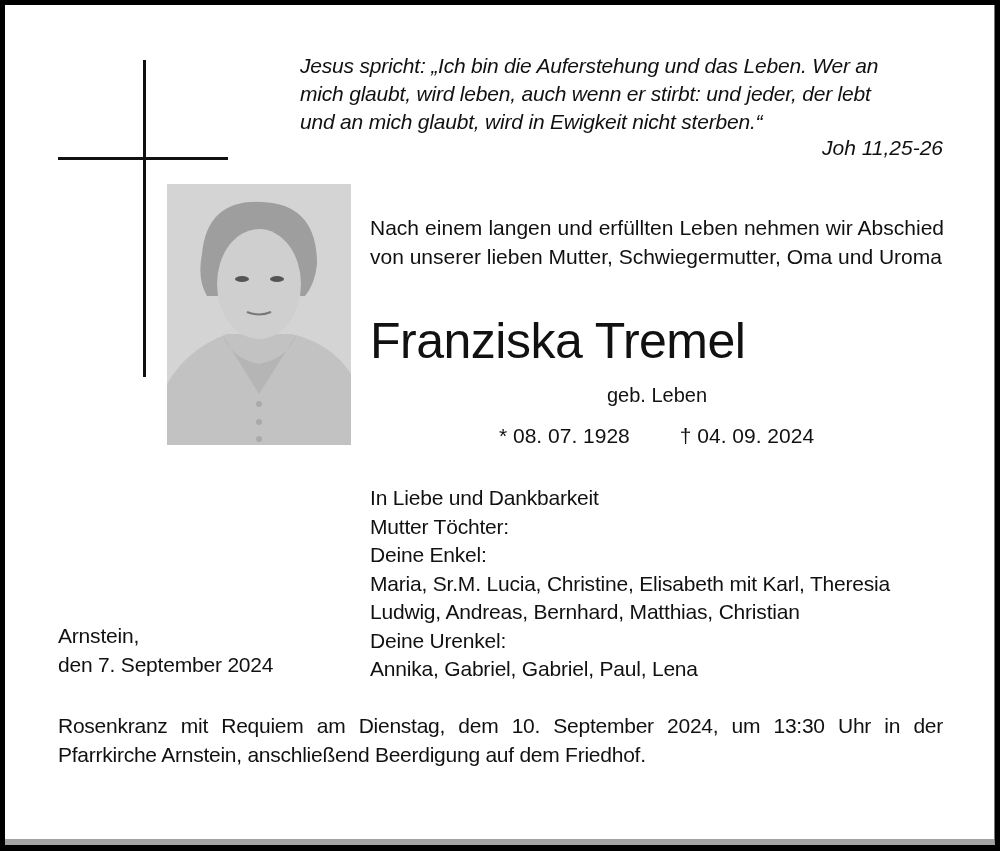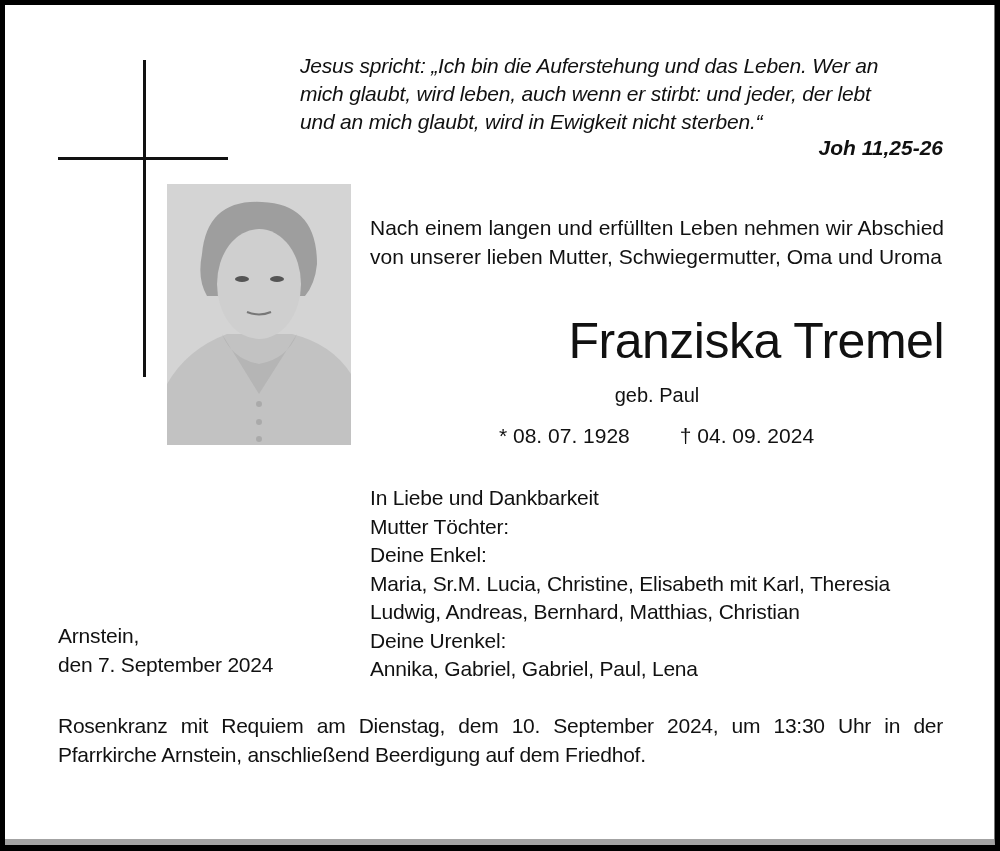--- a/index.html
+++ b/index.html
@@ -5,26 +5,26 @@
   html, body { margin:0; padding:0; }
   body { width:1000px; height:851px; background:#000; position:relative; overflow:hidden;
          font-family:"Liberation Sans", sans-serif; color:#111; }
   .card { position:absolute; left:5px; top:5px; width:990px; height:840px; background:#fff;
           border-right:1px solid #777; border-bottom:6px solid #a3a3a3; box-sizing:border-box; }
   .abs { position:absolute; }
   .cross-v { left:138px; top:55px; width:3px; height:317px; background:#111; }
   .cross-h { left:53px; top:152px; width:170px; height:3px; background:#111; }
   .quote { left:295px; top:47px; width:650px; font-style:italic; font-size:21px; line-height:28px;
            letter-spacing:-0.2px; }
-  .quote-src { left:700px; top:131px; width:238px; text-align:right; font-style:italic; font-size:21px;font-weight:bold; }
+  .quote-src { left:700px; top:131px; width:238px; text-align:right; font-style:italic; font-size:21px; }
   .photo { left:162px; top:179px; width:184px; height:261px; background:linear-gradient(#d8d8d8,#cfcfcf);
            overflow:hidden; }
   .intro { left:365px; top:208px; width:574px; font-size:21px; line-height:29px; text-align:justify;
            text-align-last:left; }
-  .name { left:365px; top:306px; width:574px; text-align:right; font-size:50px; line-height:60px;
+  .name { left:365px; top:306px; width:574px; text-align:left; font-size:50px; line-height:60px;
           letter-spacing:-0.5px; }
   .nee { left:365px; top:379px; width:574px; text-align:center; font-size:20px; }
   .dates { left:494px; top:419px; font-size:21px; white-space:nowrap; }
   .dates span { display:inline-block; }
   .family { left:365px; top:479px; font-size:21px; line-height:28.5px; letter-spacing:-0.2px; }
   .place { left:53px; top:617px; font-size:21px; line-height:28.5px; letter-spacing:-0.2px; }
   .service { left:53px; top:707px; width:885px; font-size:21px; line-height:28.5px; letter-spacing:-0.25px; }
   .service .l1 { text-align:justify; text-align-last:justify; }
 </style>
 </head>
@@ -52,21 +52,21 @@
       <ellipse cx="110" cy="95" rx="7" ry="3" fill="#555"></ellipse>
       <path d="M80 128 Q92 133 104 128" stroke="#777" stroke-width="2" fill="none"></path>
       <circle cx="92" cy="220" r="3" fill="#aaa"></circle>
       <circle cx="92" cy="238" r="3" fill="#aaa"></circle>
       <circle cx="92" cy="255" r="3" fill="#aaa"></circle>
     </svg>
   </div>
 
   <div class="abs intro">Nach einem langen und erfüllten Leben nehmen wir Abschied von unserer lieben Mutter, Schwiegermutter, Oma und Uroma</div>
   <div class="abs name">Franziska Tremel</div>
-  <div class="abs nee">geb. Paul</div>
+  <div class="abs nee">geb. Leben</div>
   <div class="abs dates">
     <span>* 08. 07. 1928</span><span style="width:50px"></span><span>† 04. 09. 2024</span>
   </div>
 
   <div class="abs family">
     <div>In Liebe und Dankbarkeit</div>
     <div>Mutter Töchter:</div>
     <div>Deine Enkel:</div>
     <div>Maria, Sr.M. Lucia, Christine, Elisabeth mit Karl, Theresia</div>
     <div>Ludwig, Andreas, Bernhard, Matthias, Christian</div>

